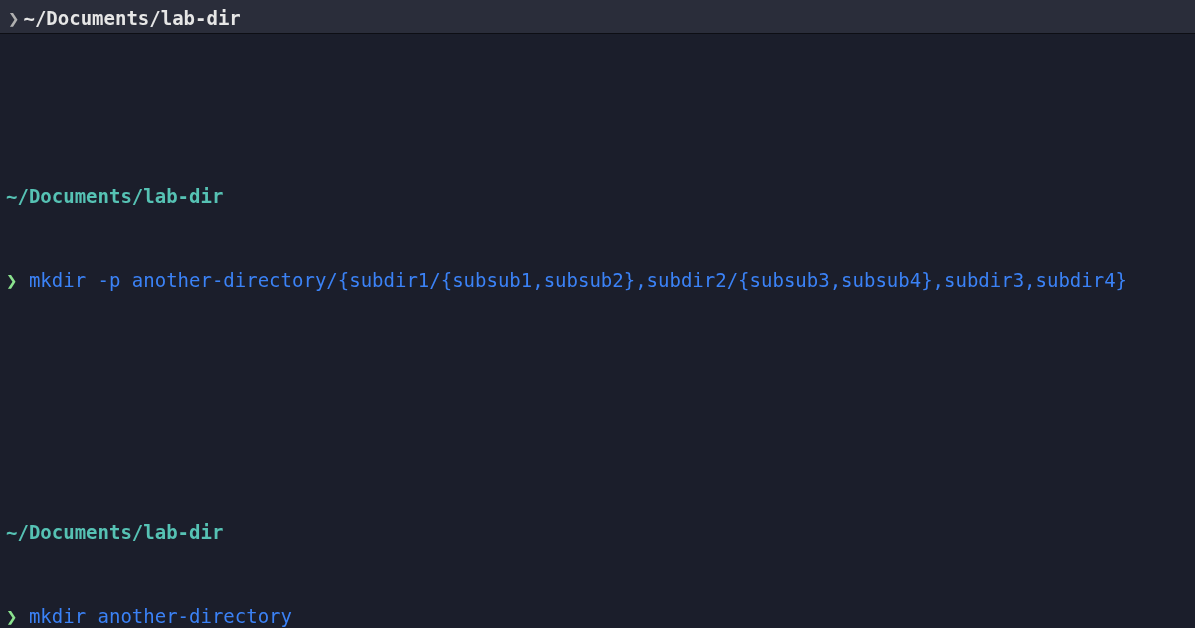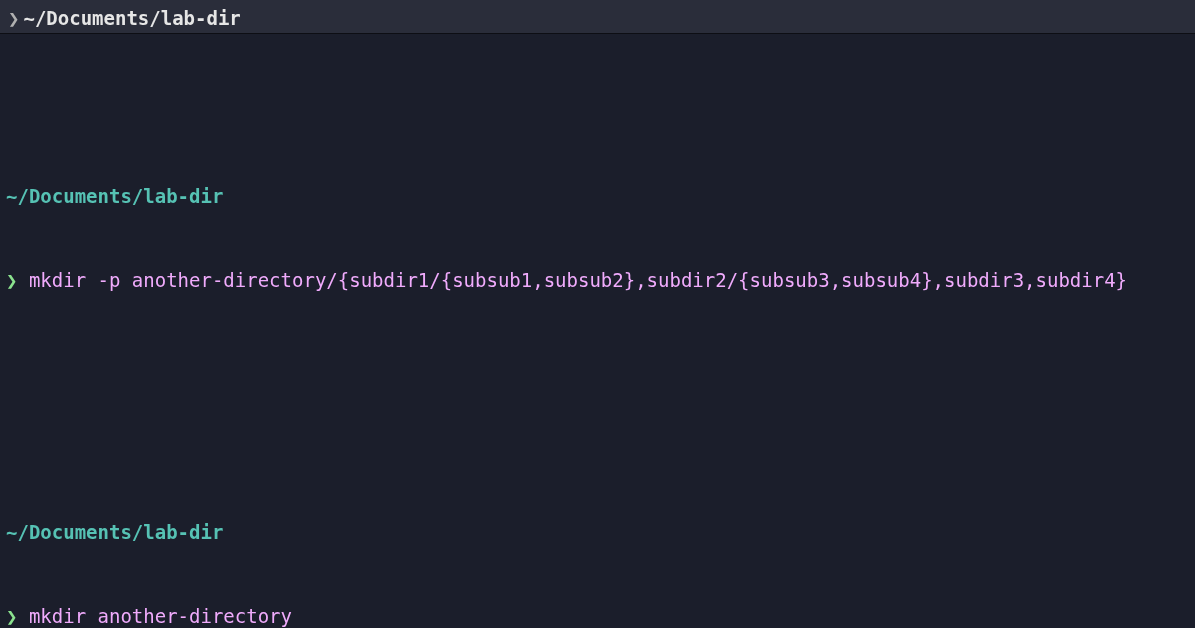--- a/index.html
+++ b/index.html
@@ -43,21 +43,21 @@
     margin-right: 4px;
   }
   .term {
     position: relative;
     z-index: 1;
     padding: 36px 6px 0 6px;
     white-space: pre;
   }
   .cwd  { color: #56c2b4; font-weight: bold; }
   .chev { color: #8be28e; font-weight: bold; }
-  .cmd  { color: #f0abfc; }
+  .cmd  { color: #3b82f6; }
   .row { display: block; }
   .blank { height: 28px; }
 </style>
 </head>
 <body>
 
 <div class="bg-heading">Example 4  Bracket nesting</div>
 
 <div class="titlebar">
   <span class="tchev">❯</span><span>~/Documents/lab-dir</span>

